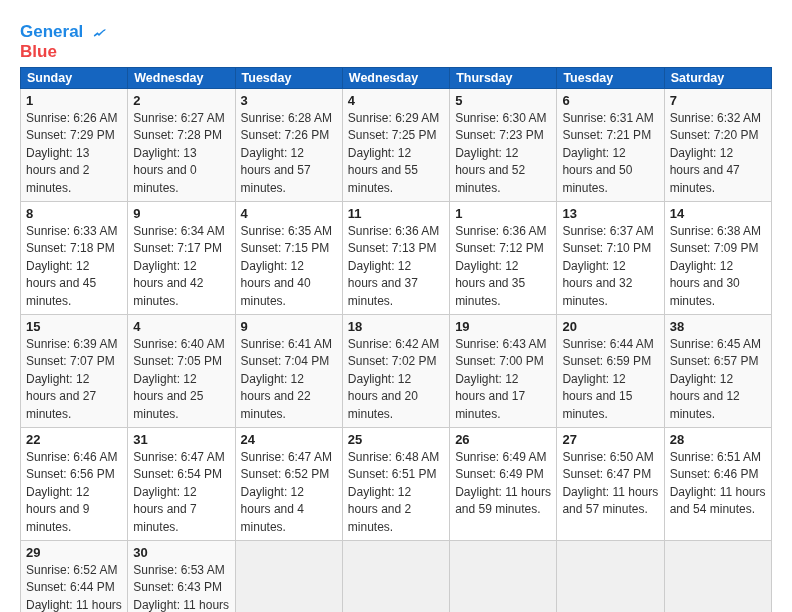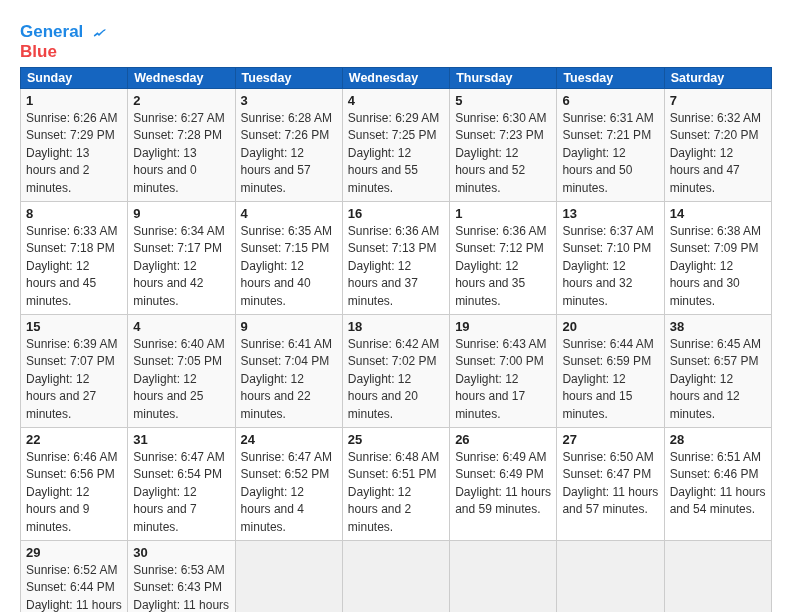--- a/index.html
+++ b/index.html
@@ -158,21 +158,21 @@
           </td>
           <td>
             <span class="day-num">9</span>
             <div class="day-info">Sunrise: 6:34 AM<br>Sunset: 7:17 PM<br>Daylight: 12 hours and 42 minutes.</div>
           </td>
           <td>
             <span class="day-num">4</span>
             <div class="day-info">Sunrise: 6:35 AM<br>Sunset: 7:15 PM<br>Daylight: 12 hours and 40 minutes.</div>
           </td>
           <td>
-            <span class="day-num">16</span>
+            <span class="day-num">11</span>
             <div class="day-info">Sunrise: 6:36 AM<br>Sunset: 7:13 PM<br>Daylight: 12 hours and 37 minutes.</div>
           </td>
           <td>
             <span class="day-num">1</span>
             <div class="day-info">Sunrise: 6:36 AM<br>Sunset: 7:12 PM<br>Daylight: 12 hours and 35 minutes.</div>
           </td>
           <td>
             <span class="day-num">13</span>
             <div class="day-info">Sunrise: 6:37 AM<br>Sunset: 7:10 PM<br>Daylight: 12 hours and 32 minutes.</div>
           </td>

